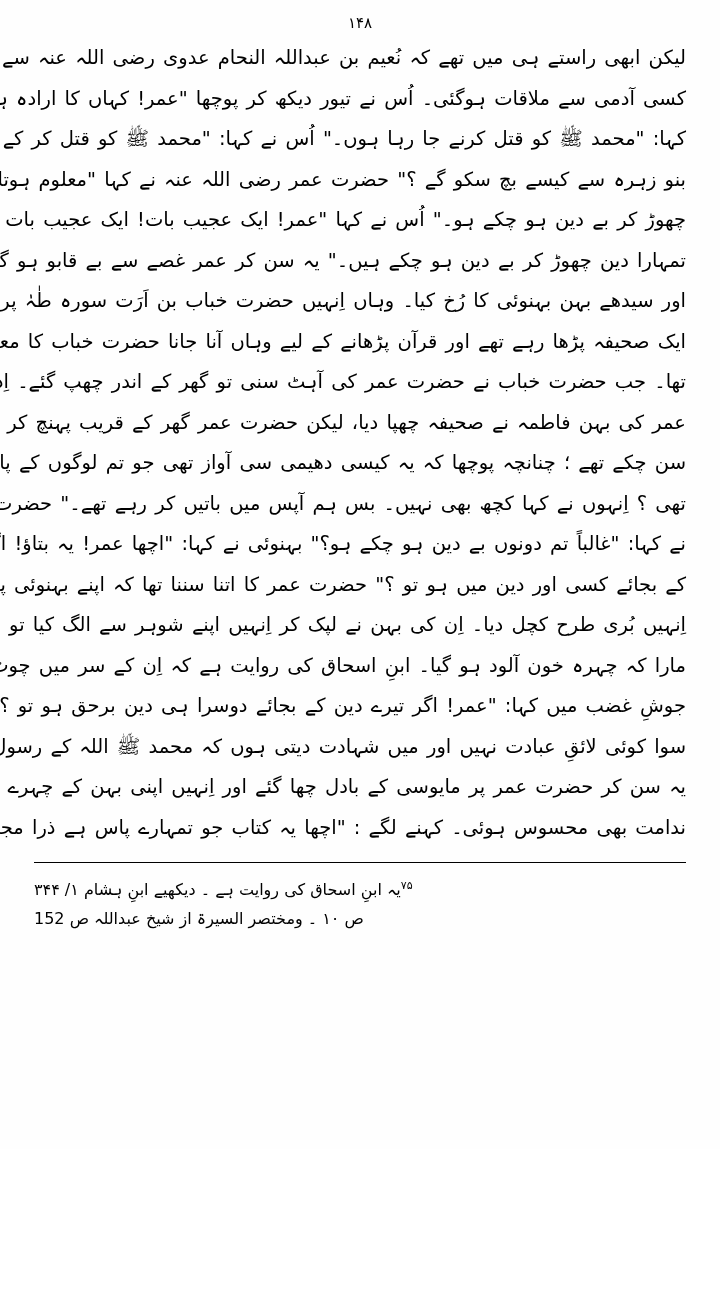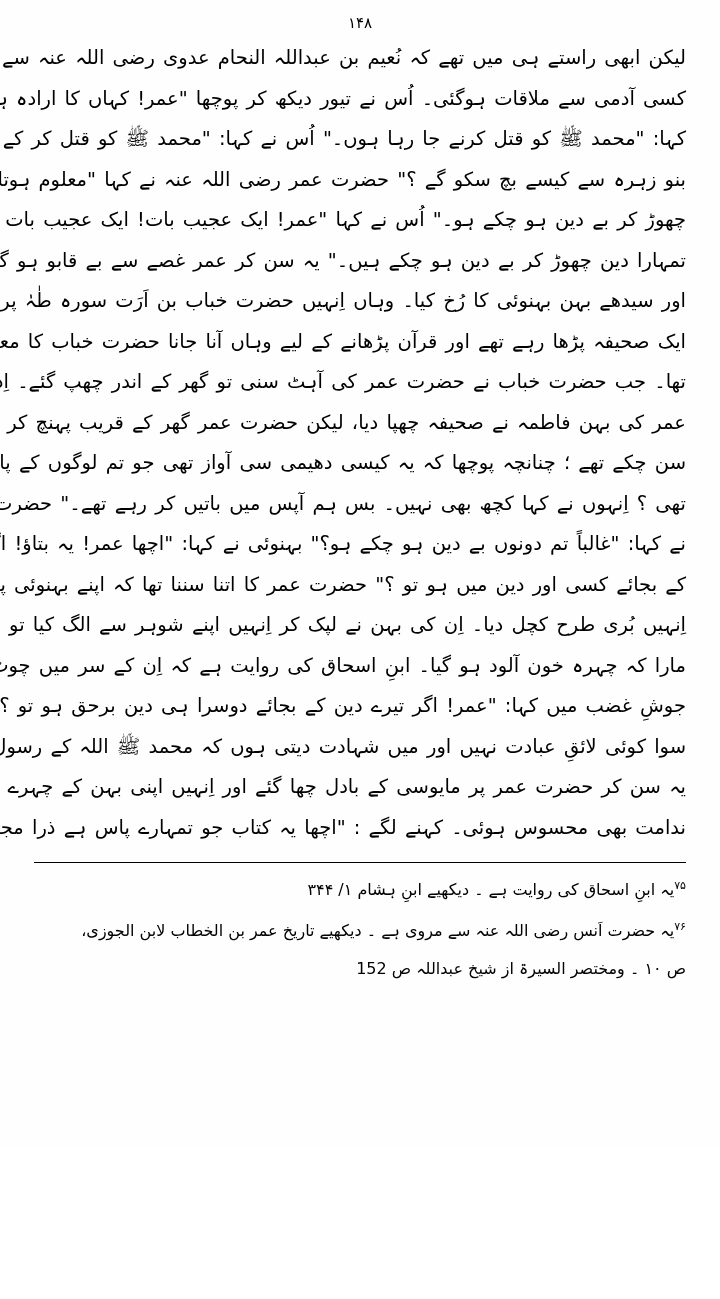--- a/index.html
+++ b/index.html
@@ -54,22 +54,21 @@
   .footnotes {
     direction: rtl;
     text-align: right;
     font-size: 16px;
     line-height: 29px;
     font-family: "DejaVu Sans", sans-serif;
   }
   .footnotes .fn {
     display: block;
     white-space: nowrap;
-    text-align: right;
-    margin-top: 8px;
+    text-align: left;
   }
   .footnotes .fnum {
     font-size: 11px;
     vertical-align: super;
   }
   .arabic-quote {
     font-size: 19px;
   }
   
   .scan {
@@ -103,17 +102,16 @@
     <span class="ln">جوشِ غضب میں کہا: "عمر! اگر تیرے دین کے بجائے دوسرا ہی دین برحق ہو تو ؟  أَشْهَدُ أَنْ</span>
     <span class="ln">سوا کوئی لائقِ عبادت نہیں   اور میں شہادت دیتی ہوں کہ محمد ﷺ  اللہ کے رسول ہیں۔"</span>
     <span class="ln">یہ سن کر حضرت عمر پر مایوسی کے بادل چھا گئے   اور اِنہیں اپنی بہن کے چہرے پر خون دیکھ کر شرم و</span>
     <span class="ln">ندامت بھی محسوس ہوئی۔ کہنے لگے : "اچھا یہ کتاب جو تمہارے پاس ہے ذرا مجھے بھی پڑھنے کو دو۔"</span>
   </div>
 
   <hr class="footnote-rule">
 
   <div class="footnotes">
     <span class="fn"><span class="fnum">۷۵</span><span>یہ ابنِ اسحاق کی روایت ہے ۔ دیکھیے ابنِ ہشام ۱/ ۳۴۴</span></span>
-    <span class="fn"><span class="fnum">۷۶</span><span>یہ حضرت اَنس رضی اللہ عنہ سے مروی ہے ۔ دیکھیے تاریخ عمر بن الخطاب لابن الجوزی،</span></span>
     <span class="fn"><span>ص ۱۰ ۔ ومختصر السیرۃ از شیخ عبداللہ ص 152</span></span>
   </div>
 
 </div>
 
 </body></html>

